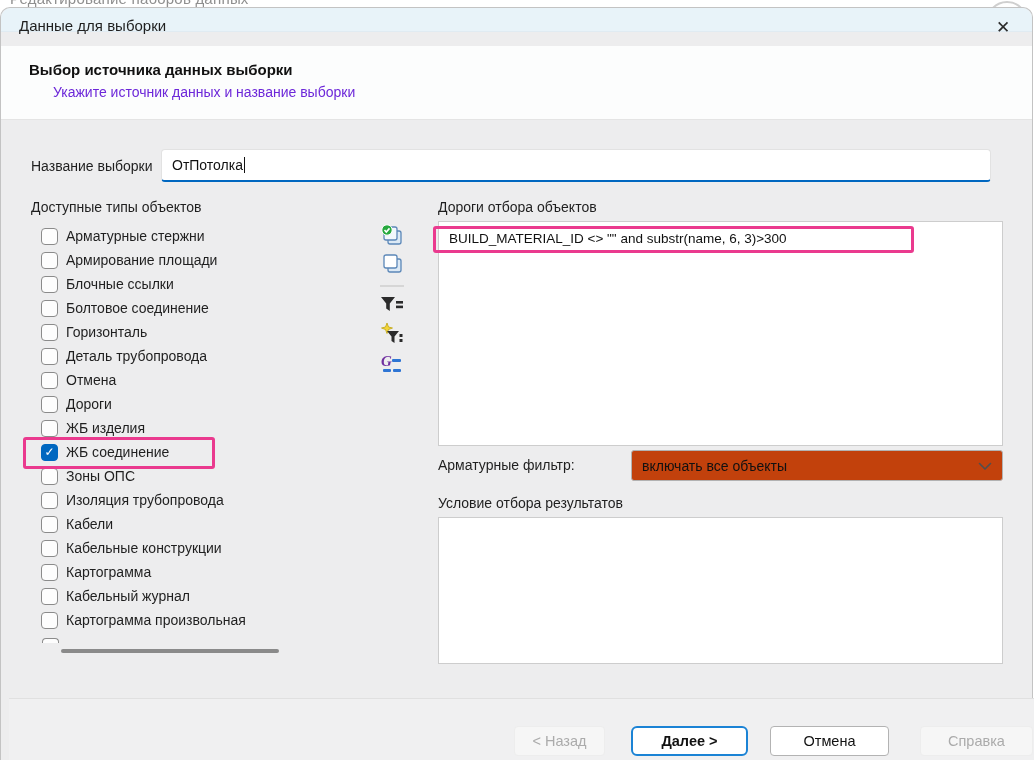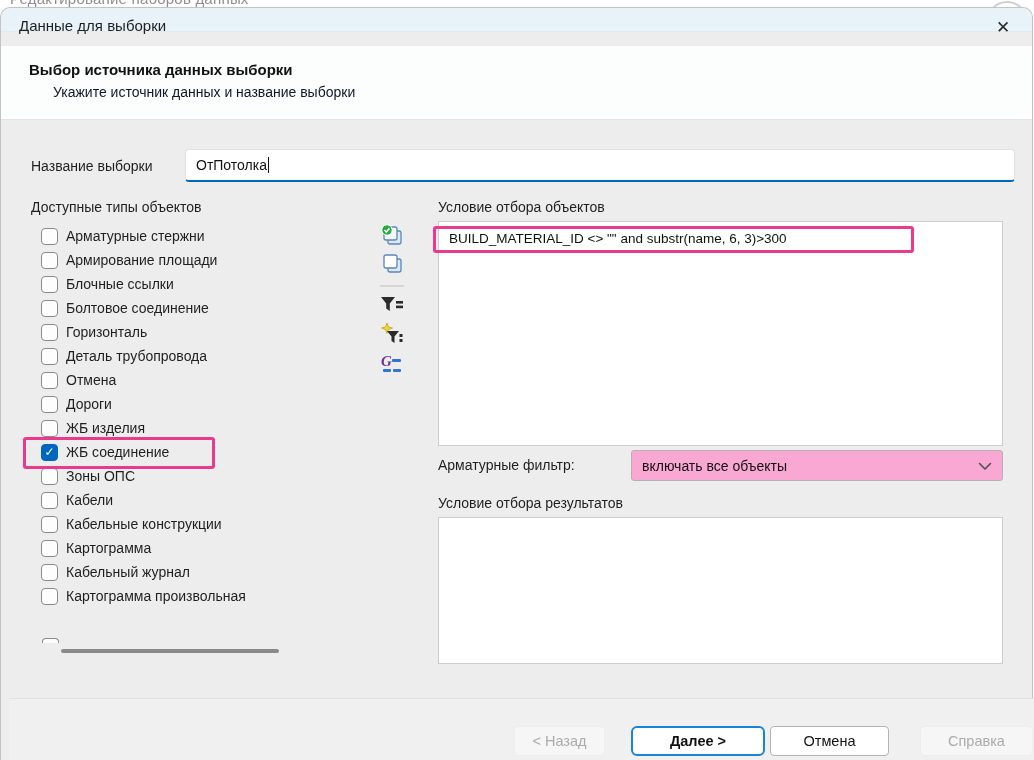--- a/index.html
+++ b/index.html
@@ -20,27 +20,27 @@
 
   #titlebar { position:absolute; left:0; top:0; width:100%; height:24px; background:#e8f3f9;
     border-radius:10px 10px 0 0; border-bottom:1px solid #e0ebf2; }
   #title-text { position:absolute; left:18px; top:9px; font-size:15px; color:#1f1f1f; }
   #close-btn { position:absolute; right:8px; top:0; width:42px; height:38px; display:flex;
     align-items:center; justify-content:center; font-size:17px; color:#2b2b2b; cursor:default; }
 
   #header { position:absolute; left:0; top:38px; width:100%; height:74px; background:#fcfdfd;
     border-bottom:1px solid #e4e4e4;padding-left:32px; }
   #header-title { position:absolute; left:28px; top:15px; font-size:15px; font-weight:bold; color:#111; }
-  #header-sub { position:absolute; left:52px; top:38px; font-size:14px; color:#0f172a; }
+  #header-sub { position:absolute; left:52px; top:38px; font-size:14px; color:#6d28d9; }
 
   .lbl { font-size:14px; color:#1f1f1f; }
 
   
   #name-label { left:30px; top:150px; }
-  #name-input { left:184px; top:141px; width:830px; height:33px; background:#fff;
+  #name-input { left:160px; top:141px; width:830px; height:33px; background:#fff;
     border:1px solid #e2e2e2; border-bottom:2px solid #0067c0; border-radius:4px;
     display:flex; align-items:center; padding-left:10px; font-size:14px; color:#111; }
   #caret { display:inline-block; width:1px; height:16px; background:#111; margin-left:1px; }
 
   
   #list-label { left:30px; top:191px; }
   #object-type-list { position:absolute; left:40px; top:216px; width:318px; }
   .list-item { height:24px; display:flex; align-items:center; }
   .checkbox { width:17px; height:17px; border:1px solid #8b8b8b; border-radius:4px; background:#fdfdfd;
     flex:0 0 17px; display:flex; align-items:center; justify-content:center; }
@@ -57,35 +57,35 @@
 
   
   .tool { position:absolute; left:378px; width:26px; height:26px; }
   #tool-sep { position:absolute; left:379px; top:277px; width:24px; height:2px; background:#d6d6d6; }
 
   
   #obj-cond-label { left:437px; top:191px; }
   #obj-cond-box { left:437px; top:213px; width:565px; height:225px; background:#fff;
     border:1px solid #cdcdcd; font-size:13.5px; color:#111; padding:9px 10px; }
   #recursive-label { left:437px; top:449px; }
-  #recursive-select { left:630px; top:442px; width:372px; height:31px; background:#f9a8d4;
+  #recursive-select { left:630px; top:442px; width:372px; height:31px; background:#c2410c;
     border:1px solid #b2b2b2; border-radius:3px; display:flex; align-items:center;
     padding:0 10px; font-size:14px; color:#111; }
   #recursive-select .chev { margin-left:auto; }
   #res-cond-label { left:437px; top:487px; }
   #res-cond-box { left:437px; top:509px; width:565px; height:147px; background:#fff;
     border:1px solid #cdcdcd; }
 
   
   #footer { position:absolute; left:8px; top:690px; width:100%; height:63px; background:#f0f0f1;
     border-top:1px solid #e0e0e0; }
   .btn { position:absolute; top:27px; height:30px; display:flex; align-items:center; justify-content:center;
     font-size:14.5px; border-radius:4px; }
   #btn-back { left:505px; width:91px; background:#f6f6f6; color:#ababab; border:1px solid #ededed; }
-  #btn-next { left:622px; width:134px; background:#fff; color:#111; font-weight:bold;
+  #btn-next { left:622px; width:117px; background:#fff; color:#111; font-weight:bold;
     border:2px solid #1b83d5; border-radius:6px; }
   #btn-cancel { left:761px; width:119px; background:#fff; color:#111; border:1px solid #b3b3b3; }
   #btn-help { left:911px; width:113px; background:#f6f6f6; color:#ababab; border:1px solid #ededed; }
 </style>
 </head>
 <body>
 
 <div id="bg-strip">
   <div id="bg-title">Редактирование наборов данных</div>
 </div>
@@ -150,20 +150,24 @@
       <div class="list-item">
         <span class="checkbox on">✓</span>
         <span class="item-label">ЖБ соединение</span>
       </div>
       <div class="list-item">
         <span class="checkbox"></span>
         <span class="item-label">Зоны ОПС</span>
       </div>
       <div class="list-item">
         <span class="checkbox"></span>
+        <span class="item-label">Изоляция трубопровода</span>
+      </div>
+      <div class="list-item">
+        <span class="checkbox"></span>
         <span class="item-label">Кабели</span>
       </div>
       <div class="list-item">
         <span class="checkbox"></span>
         <span class="item-label">Кабельные конструкции</span>
       </div>
       <div class="list-item">
         <span class="checkbox"></span>
         <span class="item-label">Картограмма</span>
       </div>
@@ -212,21 +216,21 @@
   </div>
   <div class="tool" style="top:343px">
     <svg width="26" height="26" viewBox="0 0 26 26">
       <text x="2" y="15" font-family="Liberation Serif, serif" font-style="italic" font-weight="bold" font-size="15" fill="#7030a0">G</text>
       <rect x="13" y="8" width="9" height="3" rx="1" fill="#2e75d4"></rect>
       <rect x="4" y="18" width="8" height="3" rx="1" fill="#2e75d4"></rect>
       <rect x="14" y="18" width="8" height="3" rx="1" fill="#2e75d4"></rect>
     </svg>
   </div>
 
-  <div class="abs lbl" id="obj-cond-label">Условие отбора объектов</div>
+  <div class="abs lbl" id="obj-cond-label">Дороги отбора объектов</div>
   <div class="abs" id="obj-cond-box">
     <span>BUILD_MATERIAL_ID &lt;&gt; "" and substr(name, 6, 3)&gt;300</span>
   </div>
   <div class="annotation" id="annotation-filter-text"></div>
 
   <div class="abs lbl" id="recursive-label">Арматурные фильтр:</div>
   <div class="abs" id="recursive-select">
     <span>включать все объекты</span>
     <span class="chev">
       <svg width="14" height="9" viewBox="0 0 14 9">

